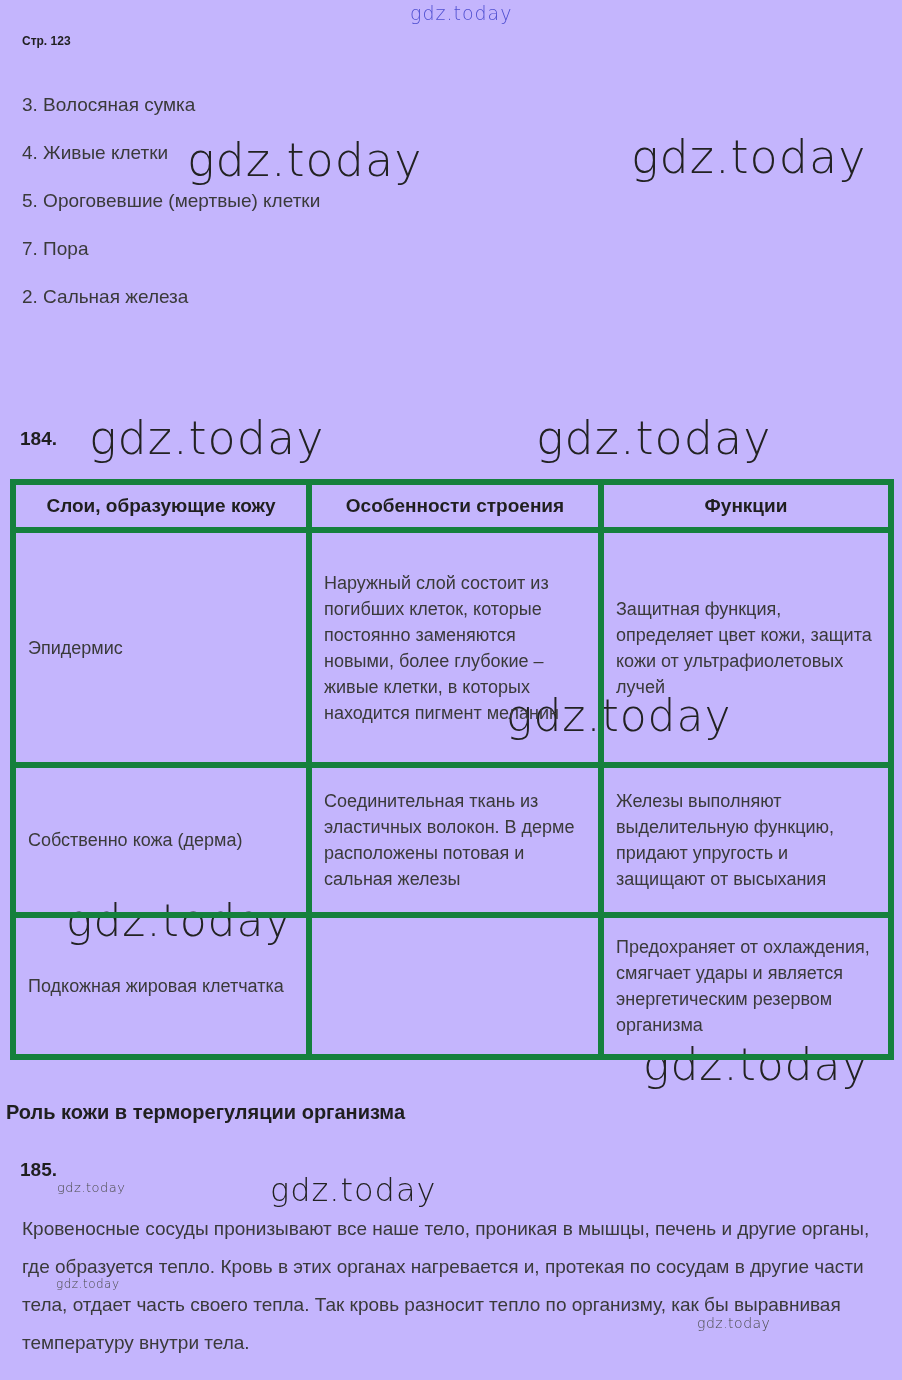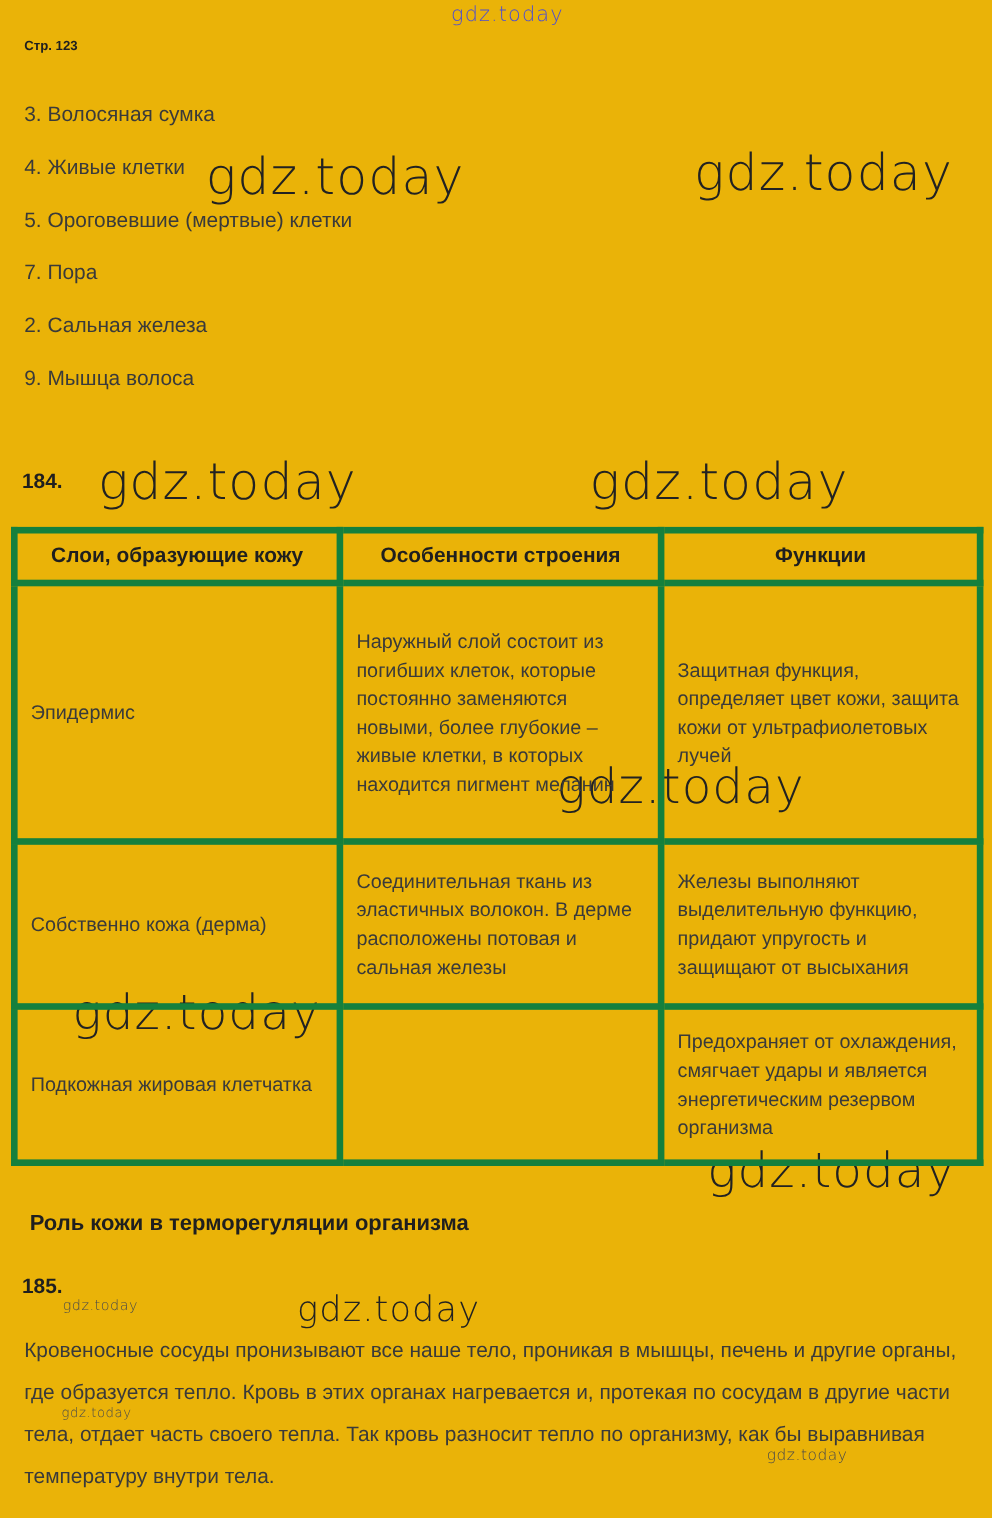--- a/index.html
+++ b/index.html
@@ -1,28 +1,28 @@
 <!DOCTYPE html>
 <html><head>
 <meta charset="utf-8">
 <style>
   html,body{margin:0;padding:0;background:#ffffff;}
   .page{
     position:relative;
     width:902px;height:1380px;
-    background:#eab308;
+    background:#c4b5fd;
     font-family:"Liberation Sans","DejaVu Sans",sans-serif;
     color:#3a3a3a;
     overflow:hidden;
   }
   .abs{position:absolute;}
   
   .page-label{left:22px;top:34px;font-size:12px;font-weight:bold;color:#1f1f1f;text-align:center;}
   .task-number{font-size:19px;font-weight:bold;color:#1f1f1f;}
-  .section-heading{left:27px;top:1101px;font-size:20px;font-weight:bold;color:#1f1f1f;}
+  .section-heading{left:6px;top:1101px;font-size:20px;font-weight:bold;color:#1f1f1f;}
   
   .answers{left:22px;top:93px;width:700px;}
   .answer-item{height:48px;font-size:19px;color:#3a3a3a;line-height:24px;}
   
   .skin-table{
     position:absolute;left:10px;top:479px;width:878px;
     border-collapse:collapse;table-layout:fixed;
     font-size:18px;color:#3a3a3a;
   }
   .skin-table col.c1{width:296px;}
@@ -80,21 +80,20 @@
   <a class="wm wm-top" href="#">gdz.today</a>
 
   <div class="abs page-label">Стр. 123</div>
 
   <div class="abs answers">
     <div class="answer-item">3. Волосяная сумка</div>
     <div class="answer-item">4. Живые клетки</div>
     <div class="answer-item">5. Ороговевшие (мертвые) клетки</div>
     <div class="answer-item">7. Пора</div>
     <div class="answer-item">2. Сальная железа</div>
-    <div class="answer-item">9. Мышца волоса</div>
   </div>
 
   <div class="abs task-number num-184">184.</div>
 
   <div class="wm wm-lg wm-2">gdz.today</div>
   <div class="wm wm-lg wm-3">gdz.today</div>
   <div class="wm wm-lg wm-4">gdz.today</div>
   <div class="wm wm-lg wm-5">gdz.today</div>
   <div class="wm wm-6">gdz.today</div>
   <div class="wm wm-7">gdz.today</div>

